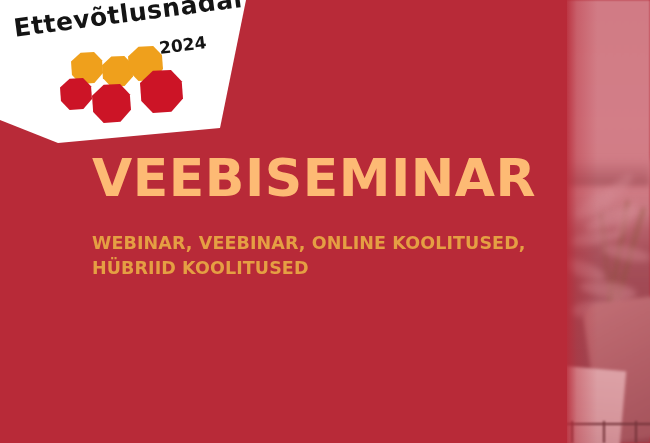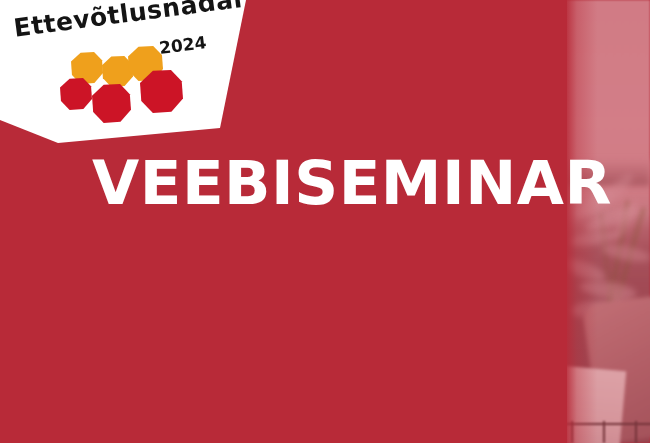--- a/index.html
+++ b/index.html
@@ -178,24 +178,24 @@
     clip-path: polygon(
       30% 2%, 72% 0%, 97% 26%, 100% 66%,
       73% 97%, 30% 100%, 3% 72%, 0% 30%);
   }
 
   
   #headline {
     position: absolute;
     left: 92px;
     top: 152px;
-    color: #ffffff;
-    font-family: "DejaVu Sans", sans-serif;
-    font-weight: bold;
-    font-size: 61px;
+    color: #fdba74;
+    font-family: "DejaVu Sans", sans-serif;
+    font-weight: bold;
+    font-size: 52px;
     letter-spacing: 0.5px;
     line-height: 1;
     white-space: nowrap;
   }
   #subtitle {
     position: absolute;
     left: 92px;
     top: 231px;
     width: 480px;
     color: #e59f43;
@@ -251,14 +251,15 @@
         <div class="poly" style="left: 60px; top: 78px; width: 32px; height: 32px; background: rgb(204, 20, 38);"></div>
         <div class="poly" style="left: 92px; top: 84px; width: 39px; height: 39px; background: rgb(204, 20, 38);"></div>
         <div class="poly" style="left: 140px; top: 70px; width: 43px; height: 43px; background: rgb(204, 20, 38);"></div>
       </div>
     <div id="logo-word">Ettevõtlusnädal</div>
     <div id="logo-year">2024</div>
   </div>
 
   <div id="headline">VEEBISEMINAR</div>
 
+  <div id="subtitle">WEBINAR, VEEBINAR, ONLINE KOOLITUSED, HÜBRIID KOOLITUSED</div>
 
 </div>
 
 </body></html>

